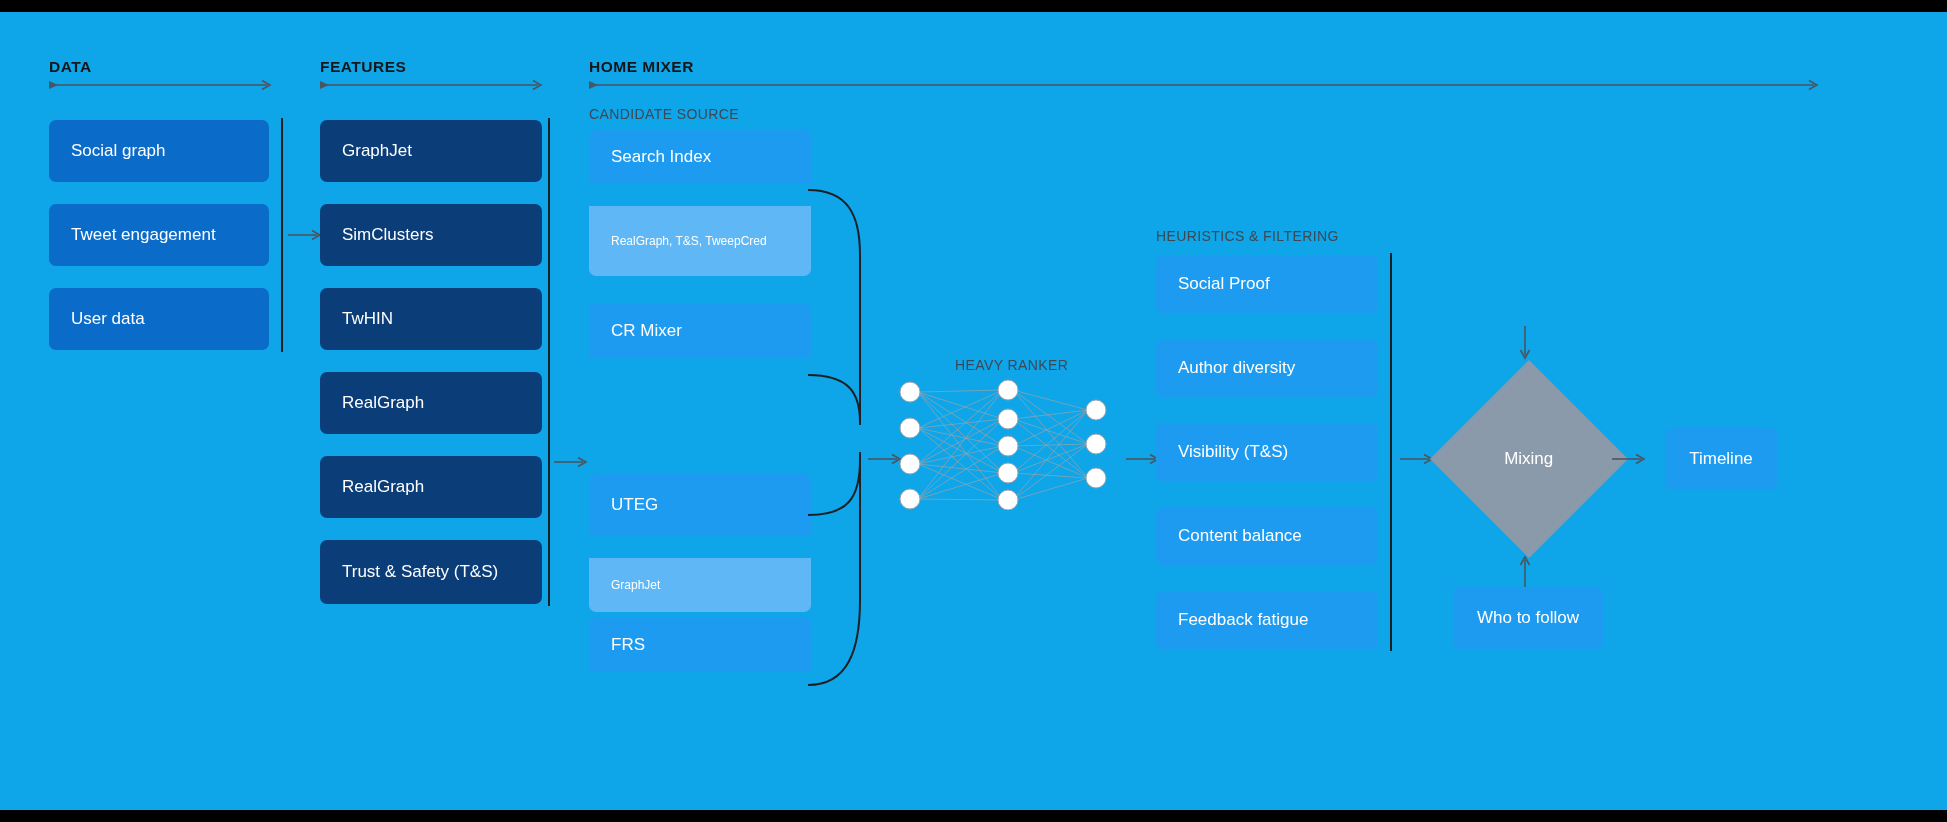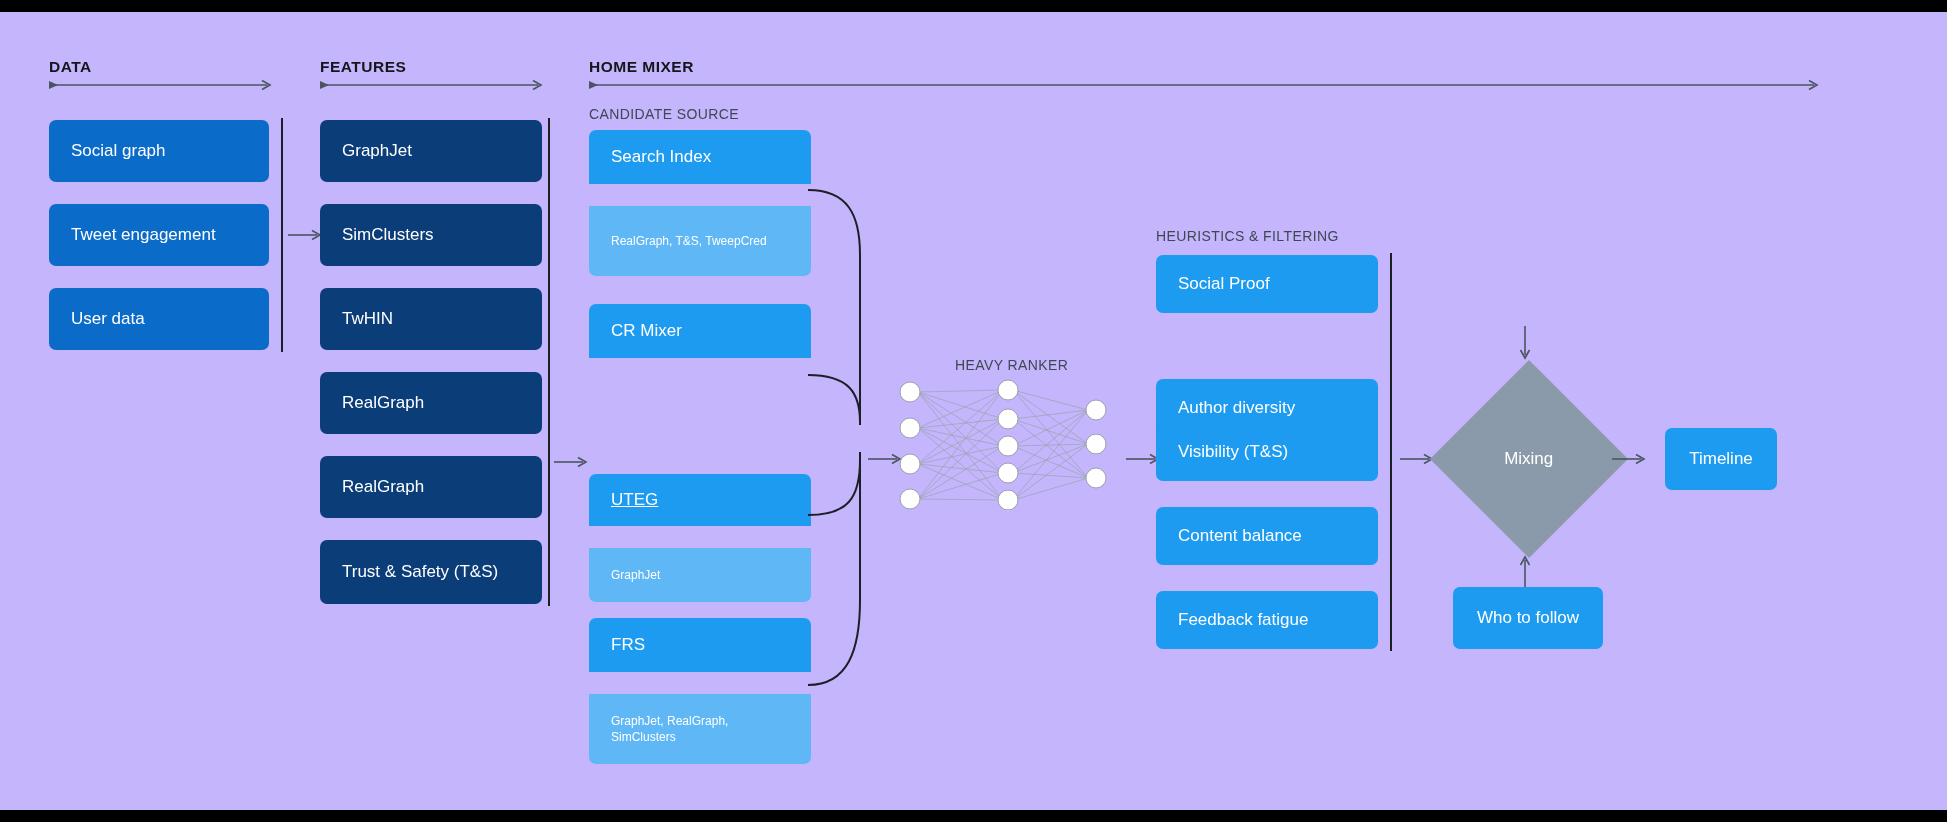--- a/index.html
+++ b/index.html
@@ -2,21 +2,21 @@
 <html><head>
 <meta charset="utf-8">
 <style>
   * { box-sizing: border-box; margin: 0; padding: 0; }
   html, body {
     width: 1947px; height: 822px;
     background: #ffffff;
     font-family: "Liberation Sans", sans-serif;
     overflow: hidden;
   }
-  #stage { position: relative; width: 1947px; height: 822px; background: #c4b5fd; }
+  #stage { position: relative; width: 1947px; height: 822px; background: #0ea5e9; }
 
   .bar-top, .bar-bottom {
     position: absolute; left: 0; width: 1947px; height: 12px; background: #000000;
   }
   .bar-top { top: 0; }
   .bar-bottom { bottom: 0; }
 
   .section-title {
     position: absolute;
     font-size: 15.5px; font-weight: bold; letter-spacing: 0.5px;
@@ -173,27 +173,26 @@
   <div class="cs-group" style="left:589px; top:130px;">
     <div class="cs-head" style="height:54px;">Search Index</div>
     <div class="cs-body" style="height:70px;">RealGraph, T&amp;S, TweepCred</div>
   </div>
 
   <div class="cs-group" style="left:589px; top:304px;">
     <div class="cs-head" style="height:54px;">CR Mixer</div>
   </div>
 
   <div class="cs-group" style="left:589px; top:474px;">
-    <div class="cs-head" style="height:52px;text-decoration:underline;">UTEG</div>
+    <div class="cs-head" style="height:62px;">UTEG</div>
     <div class="cs-body" style="height:54px;">GraphJet</div>
   </div>
 
   <div class="cs-group" style="left:589px; top:618px;">
     <div class="cs-head" style="height:54px;">FRS</div>
-    <div class="cs-body" style="height:70px;">GraphJet, RealGraph, SimClusters</div>
   </div>
 
   <div class="connector" style="left:808px; top:160px;">
     <svg width="70" height="560" viewBox="0 0 70 560">
       <path d="M0,30 C40,30 52,55 52,95 L52,265" fill="none" stroke="#1c2024" stroke-width="2"></path>
       <path d="M0,215 C40,215 52,232 52,262" fill="none" stroke="#1c2024" stroke-width="2"></path>
       <path d="M0,355 C40,355 52,338 52,300" fill="none" stroke="#1c2024" stroke-width="2"></path>
       <path d="M0,525 C40,525 52,490 52,440 L52,292" fill="none" stroke="#1c2024" stroke-width="2"></path>
     </svg>
   </div>
@@ -264,21 +263,21 @@
   <div class="arrow" style="left:1126px; top:452px;">
     <svg width="36" height="14" viewBox="0 0 36 14">
       <line x1="0" y1="7" x2="29" y2="7" stroke="#4a5560" stroke-width="1.6"></line>
       <path d="M24,2.5 L32,7 L24,11.5" fill="none" stroke="#4a5560" stroke-width="1.6"></path>
     </svg>
   </div>
 
   <div class="box heur" style="left:1156px; top:255px; width:222px; height:58px;">
     <span>Social Proof</span>
   </div>
-  <div class="box heur" style="left:1156px; top:339px; width:222px; height:58px;margin-top:40px;">
+  <div class="box heur" style="left:1156px; top:339px; width:222px; height:58px;">
     <span>Author diversity</span>
   </div>
   <div class="box heur" style="left:1156px; top:423px; width:222px; height:58px;">
     <span>Visibility (T&amp;S)</span>
   </div>
   <div class="box heur" style="left:1156px; top:507px; width:222px; height:58px;">
     <span>Content balance</span>
   </div>
   <div class="box heur" style="left:1156px; top:591px; width:222px; height:58px;">
     <span>Feedback fatigue</span>

